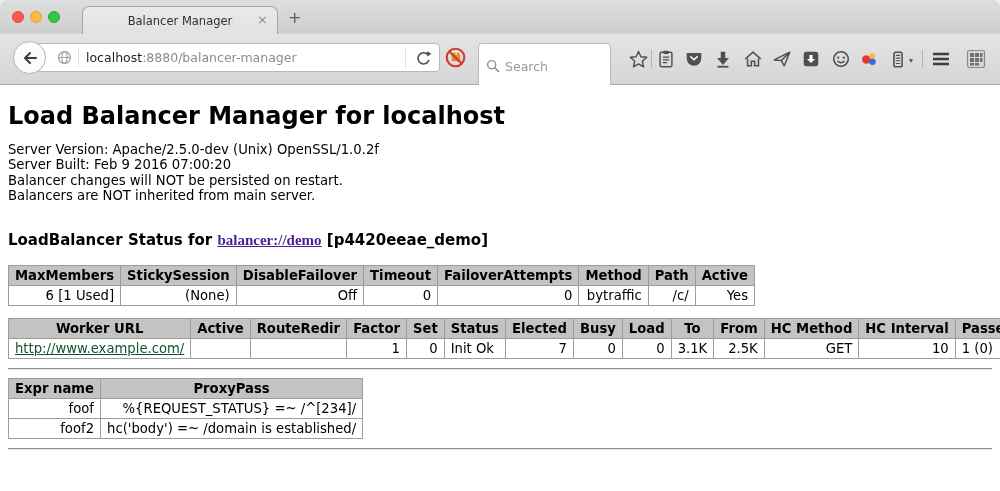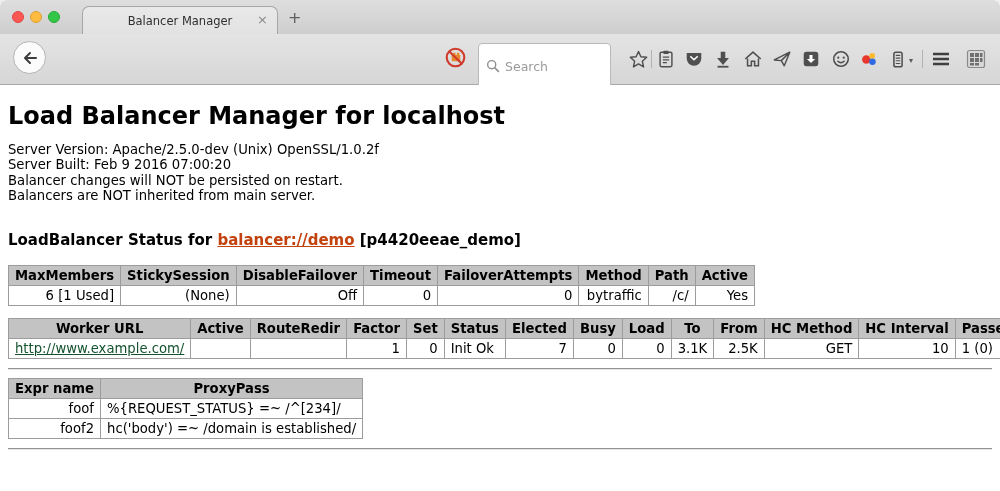--- a/index.html
+++ b/index.html
@@ -65,32 +65,32 @@
   }
   .searchbar input::placeholder { color:#9a9a9a; }
   .tbicon { position:absolute; top:13px; width:24px; height:24px; display:flex; align-items:center; justify-content:center; }
   .vsep { position:absolute; top:16px; width:1px; height:18px; background:#b2b2b2; }
   .caret { position:absolute; font-size:8px; color:#5a5a5a; }
   
   .content { position:absolute; left:0; top:85px; width:1000px; height:302px; background:#fff; padding:0 8px; color:#000; }
   h1.pagetitle { font-size:24px; font-weight:bold; margin:17px 0 12px 0; letter-spacing:0; }
   .infoline { font-size:13.2px; line-height:15.4px; }
   h3.statushead { font-size:15px; font-weight:bold; margin:27px 0 16px 0; }
-  h3.statushead a { color:#c2410c; text-decoration:underline; }
+  h3.statushead a { color:#4c1d95; text-decoration:underline;font-family:Liberation Serif, serif; }
   table { border-collapse:collapse; font-size:13.2px; }
   th, td { border:1px solid #9c9c9c; padding:1px 6px; white-space:nowrap; height:20px; }
   th { background:#c3c3c3; font-weight:bold; text-align:center; }
   td { text-align:right; }
   .mt { margin-bottom:12px; }
   .worker-table td:nth-child(1),
   .worker-table td:nth-child(6),
   .worker-table td:nth-child(14),
   .worker-table td:nth-child(15) { text-align:left; }
   .worker-table a, .wt-link { color:#14532d; }
-  .health-table td:nth-child(2) { text-align:left; }
+  .health-table td:nth-child(2) { text-align:right; }
   .health-table td:nth-child(1) { min-width:80px; }
   hr.rule { border:none; height:2px; background:#929292; border-bottom:1px solid #e8e8e8; margin:9px 0 8px 0; }
 </style>
 </head>
 <body>
 
 <div class="window">
 
   <div class="tabbar">
     <div class="traffic t-red"></div>
@@ -104,20 +104,38 @@
   </div>
 
   <div class="toolbar">
 
     <div class="backbtn">
       <svg width="18" height="18" viewBox="0 0 18 18">
         <path d="M15 9 H5 M9 4 L4 9 L9 14" fill="none" stroke="#3d3d3d" stroke-width="2" stroke-linecap="round" stroke-linejoin="round"></path>
       </svg>
     </div>
 
+    <div class="urlbar">
+      <span class="globe">
+        <svg width="15" height="15" viewBox="0 0 16 16">
+          <circle cx="8" cy="8" r="6.3" fill="none" stroke="#a3a3a3" stroke-width="1.4"></circle>
+          <ellipse cx="8" cy="8" rx="2.8" ry="6.3" fill="none" stroke="#a3a3a3" stroke-width="1.2"></ellipse>
+          <path d="M1.8 8 H14.2" stroke="#a3a3a3" stroke-width="1.2"></path>
+        </svg>
+      </span>
+      <span class="idsep"></span>
+      <span class="urltext"><span class="url-host">localhost</span><span class="url-rest">:8880/balancer-manager</span></span>
+      <span class="rsep"></span>
+      <span class="reload">
+        <svg width="18" height="18" viewBox="0 0 20 20">
+          <path d="M15.5 6.5 A6.2 6.2 0 1 0 16.6 12.3" fill="none" stroke="#4f4f4f" stroke-width="1.8"></path>
+          <polygon points="14.3,2.5 14.8,8.2 19.4,5.4" fill="#4f4f4f"></polygon>
+        </svg>
+      </span>
+    </div>
 
     <div class="noflash">
       <svg width="21" height="21" viewBox="0 0 22 22">
         <rect x="7" y="8" width="9" height="7" rx="1" fill="#e8882d"></rect>
         <rect x="8.5" y="6" width="2.5" height="3" fill="#e8882d"></rect>
         <rect x="12.5" y="6" width="2.5" height="3" fill="#e8882d"></rect>
         <circle cx="11" cy="11" r="9.2" fill="none" stroke="#cf3a2b" stroke-width="2.2"></circle>
         <path d="M4.6 4.6 L17.4 17.4" stroke="#cf3a2b" stroke-width="2.2"></path>
       </svg>
     </div>

